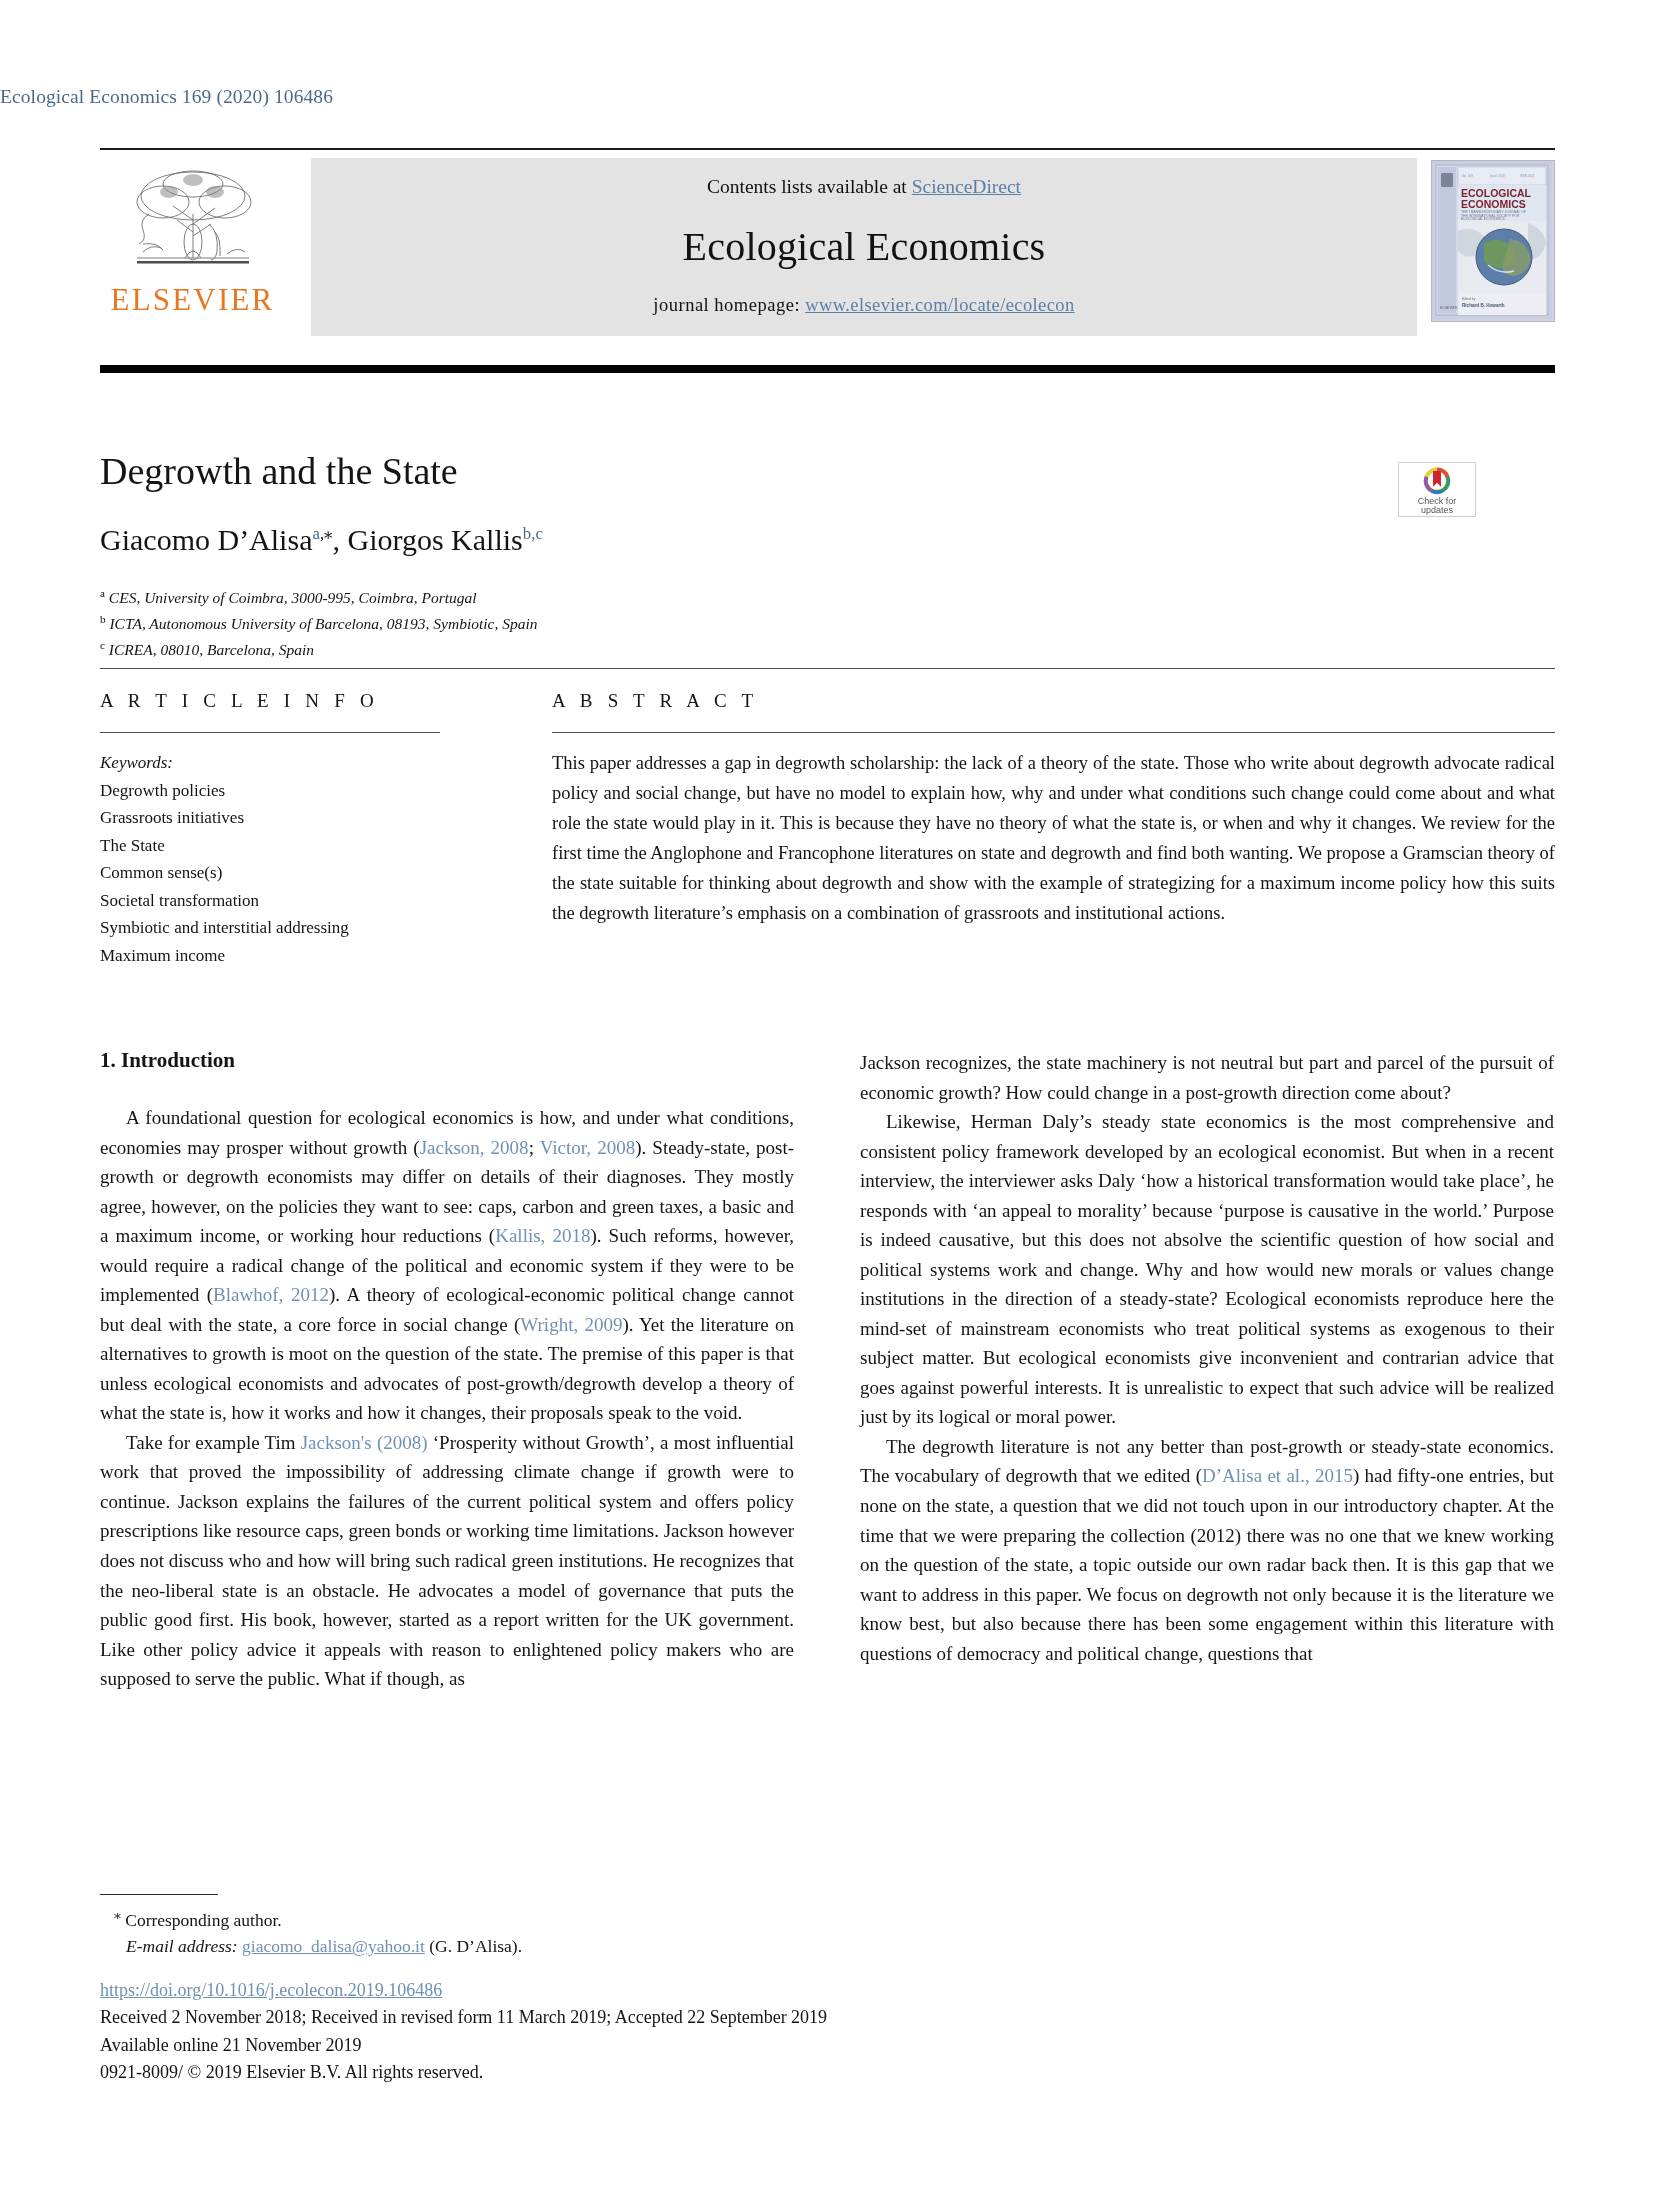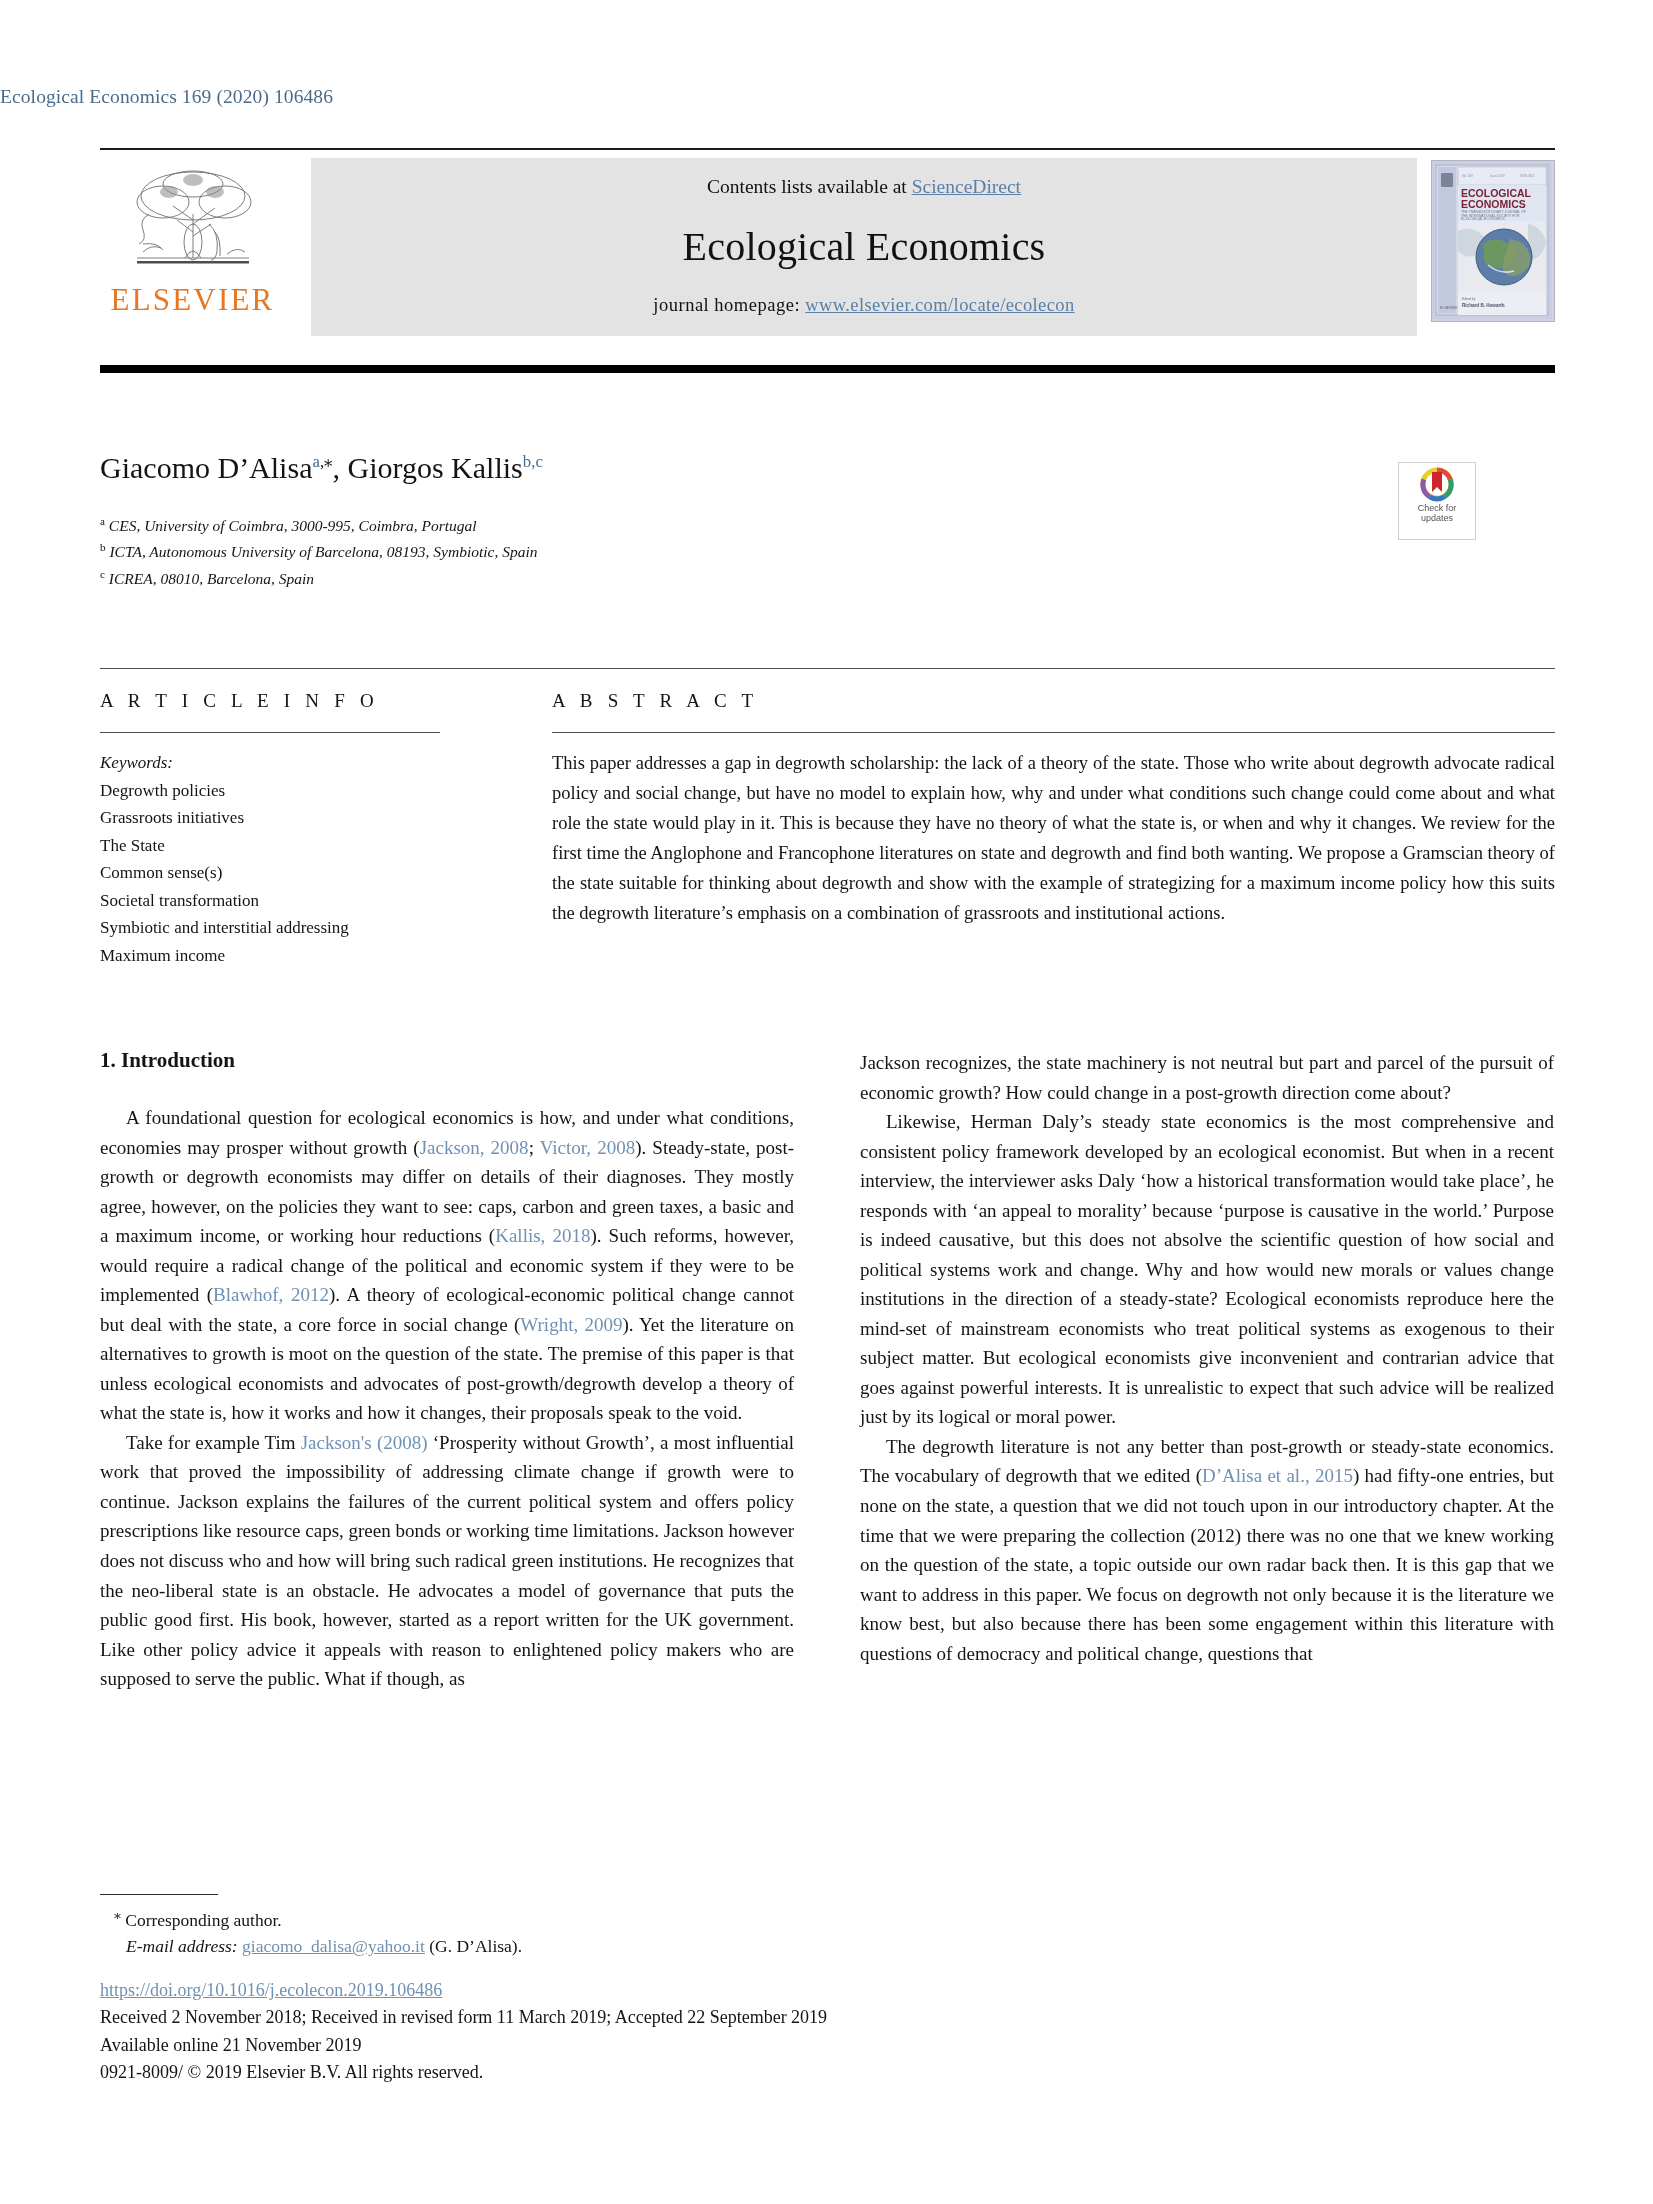--- a/index.html
+++ b/index.html
@@ -128,21 +128,21 @@
   .authors sup { font-size: 0.56em; color: #4a6b8a; vertical-align: super; }
   .authors sup.star { color: #141414; }
   .affils { font-size: 15.5px; font-style: italic; line-height: 1.62; color: #141414; }
   .affils div sup { font-style: normal; font-size: 0.72em; vertical-align: super; }
 
   .crossmark {
     position: absolute;
     top: 462px;
     left: 1398px;
     width: 78px;
-    height: 78px;
+    height: 55px;
     border: 1px solid #cfcfcf;
     background: #fff;
     display: flex;
     flex-direction: column;
     align-items: center;
     justify-content: flex-start;
     padding-top: 4px;
     box-sizing: border-box;
   }
   .crossmark-label {
@@ -336,20 +336,21 @@
           <g fill="#5d6478" font-size="3.6" font-family="Liberation Sans, sans-serif">
             <text x="8" y="148">ELSEVIER</text>
           </g>
         </svg>
       </div>
     </div>
     <div class="masthead-rule"></div>
   </div>
 
   <div class="title-block">
+    <h1 class="paper-title">Degrowth and the State</h1>
     <div class="authors">
       <span>Giacomo D’Alisa</span><sup>a</sup><sup class="star">,⁎</sup><span>,&nbsp;</span><span>Giorgos Kallis</span><sup>b,c</sup>
     </div>
     <div class="affils">
       <div><sup>a</sup> <span>CES, University of Coimbra, 3000-995, Coimbra, Portugal</span></div>
       <div><sup>b</sup> <span>ICTA, Autonomous University of Barcelona, 08193, Symbiotic, Spain</span></div>
       <div><sup>c</sup> <span>ICREA, 08010, Barcelona, Spain</span></div>
     </div>
   </div>
 

